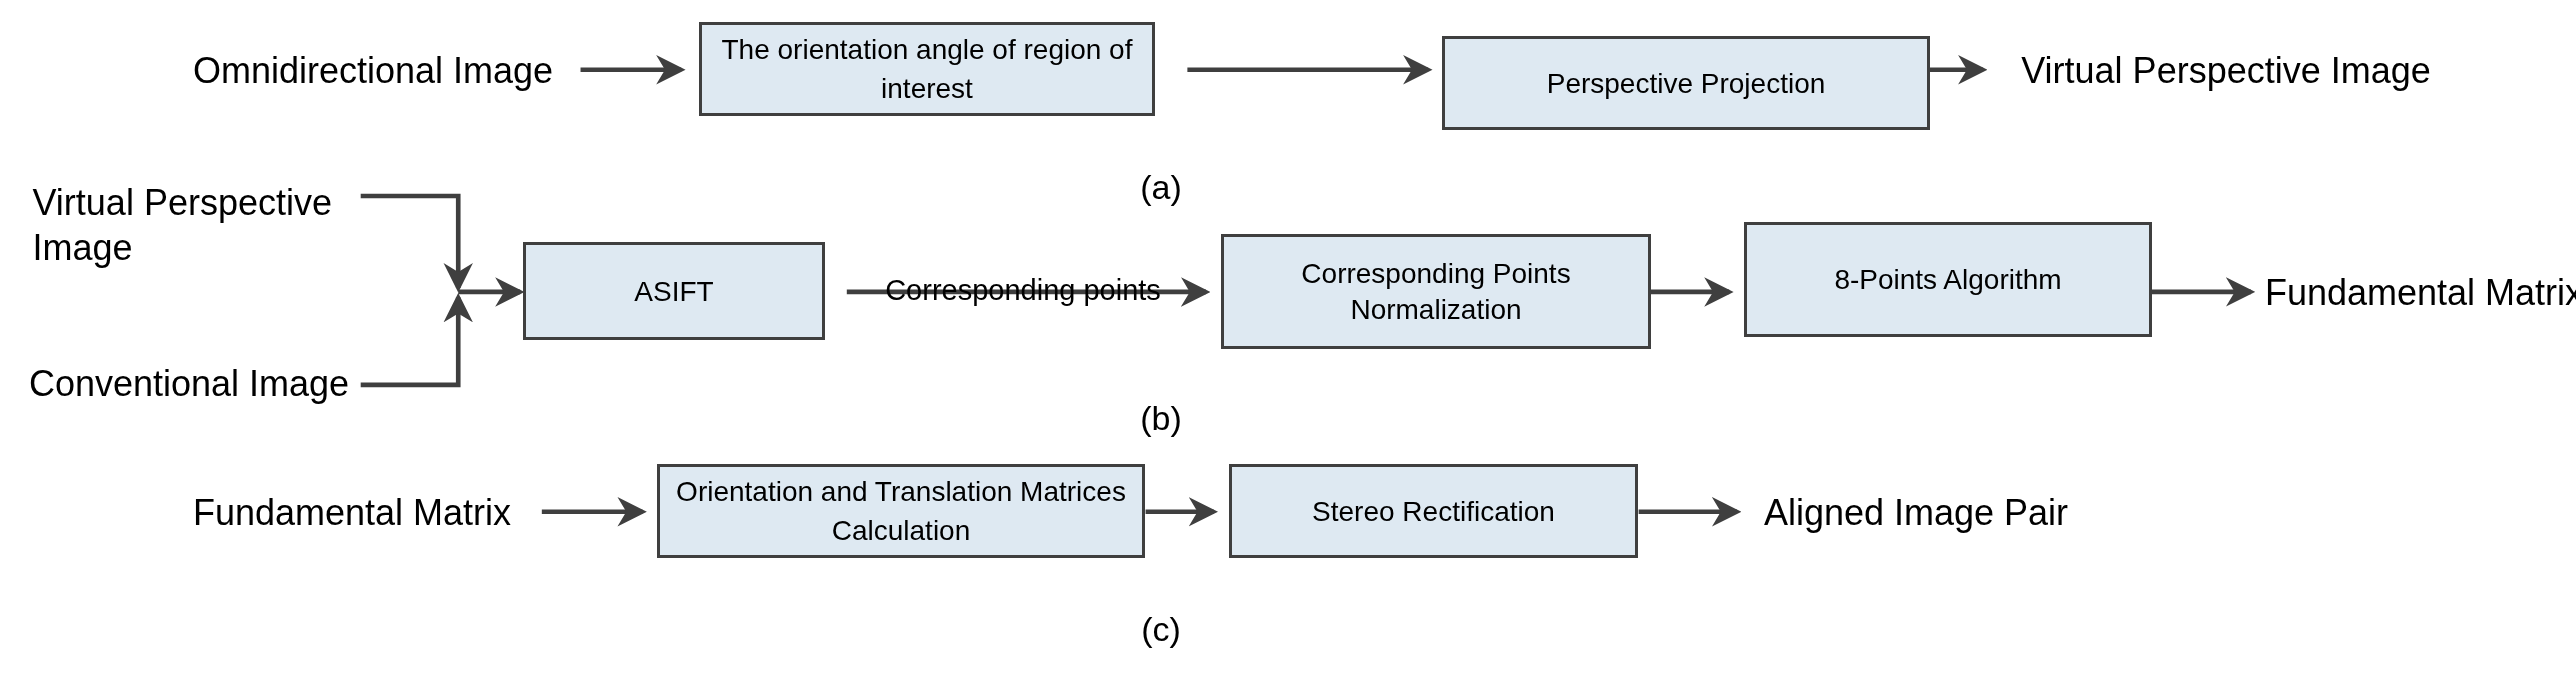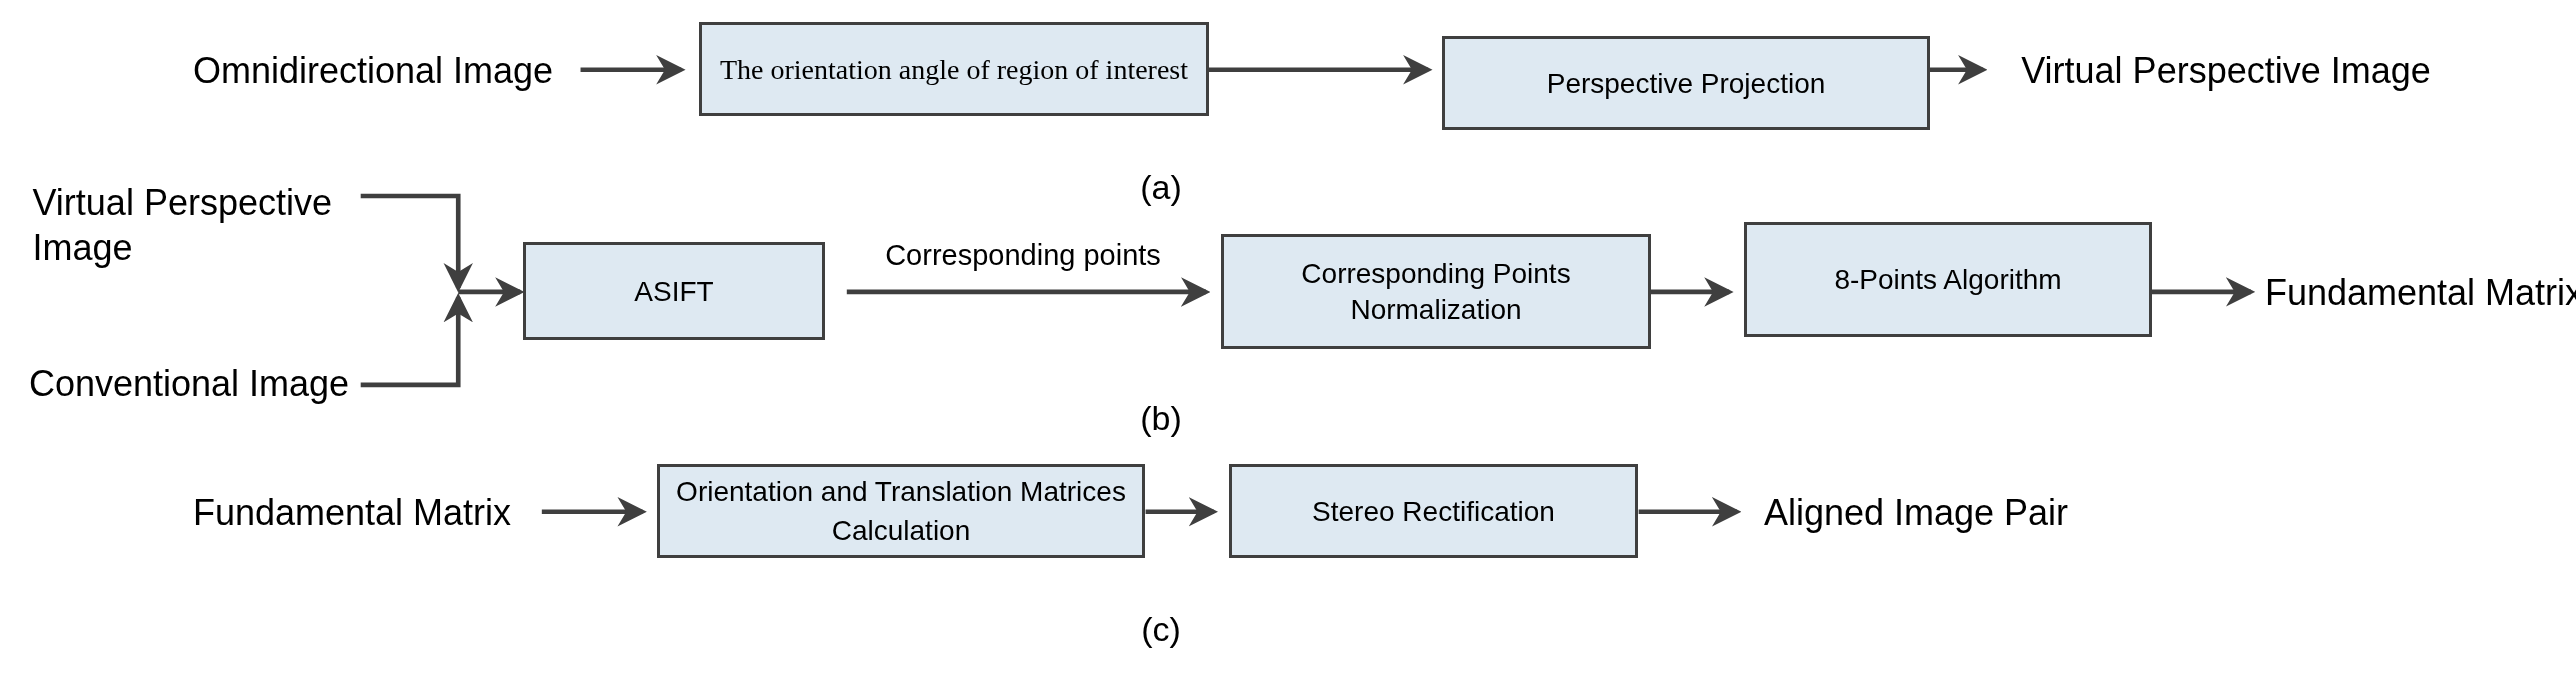--- a/index.html
+++ b/index.html
@@ -38,31 +38,32 @@
     transform:translate(-50%,-50%);
     font-size:36px;line-height:45px;
     white-space:nowrap;
   }
   .freelabel.wrap{white-space:normal;}
   .edgelabel{
     position:absolute;
     transform:translate(-50%,-50%);
     font-size:29px;
     white-space:nowrap;
+    margin-top:35px;
   }
   .caption{
     position:absolute;
     transform:translate(-50%,-50%);
     font-size:34px;
     white-space:nowrap;
   }
 
   
   .lbl-a-in   {left:373px;  top:70px;}
-  .box-a1     {left:699px;  top:22.4px;  width:510px; height:94px;font-family:Liberation Serif, serif;}
+  .box-a1     {left:699px;  top:22.4px;  width:456px; height:94px;}
   .box-a2     {left:1442px; top:36px;  width:488px; height:94px;}
   .lbl-a-out  {left:2226px; top:70px;}
   .cap-a      {left:1161px; top:187px;}
 
   
   .lbl-b-in1  {left:199px;  top:225px; width:333px;}
   .lbl-b-in2  {left:189px;  top:383px;}
   .box-b1     {left:523px;  top:242px; width:302px; height:98px;}
   .lbl-b-edge {left:1023px; top:255px;}
   .box-b2     {left:1221px; top:234px; width:430px; height:115px; line-height:36px;}

